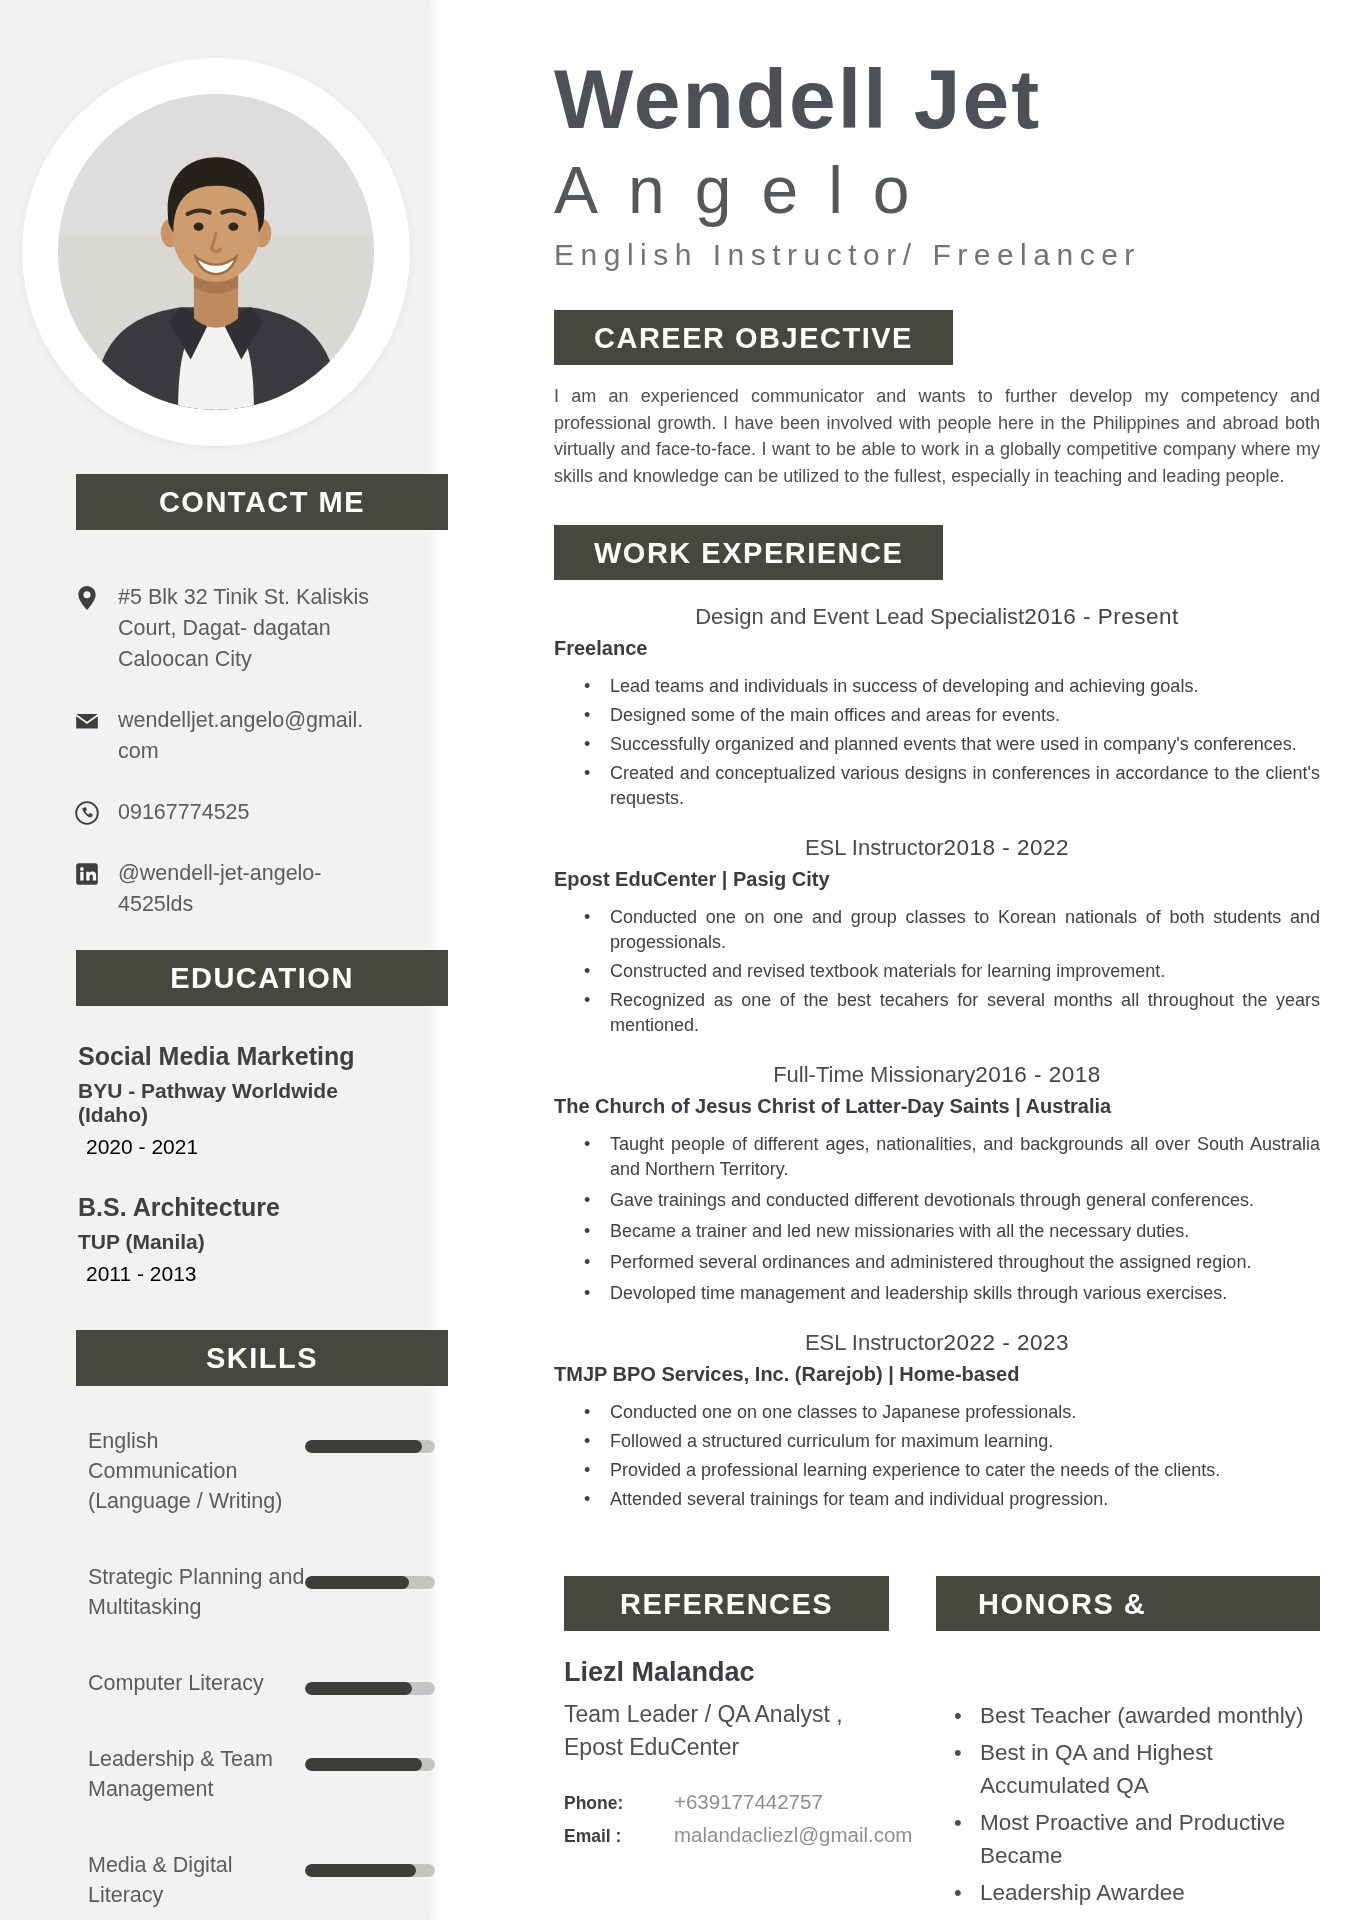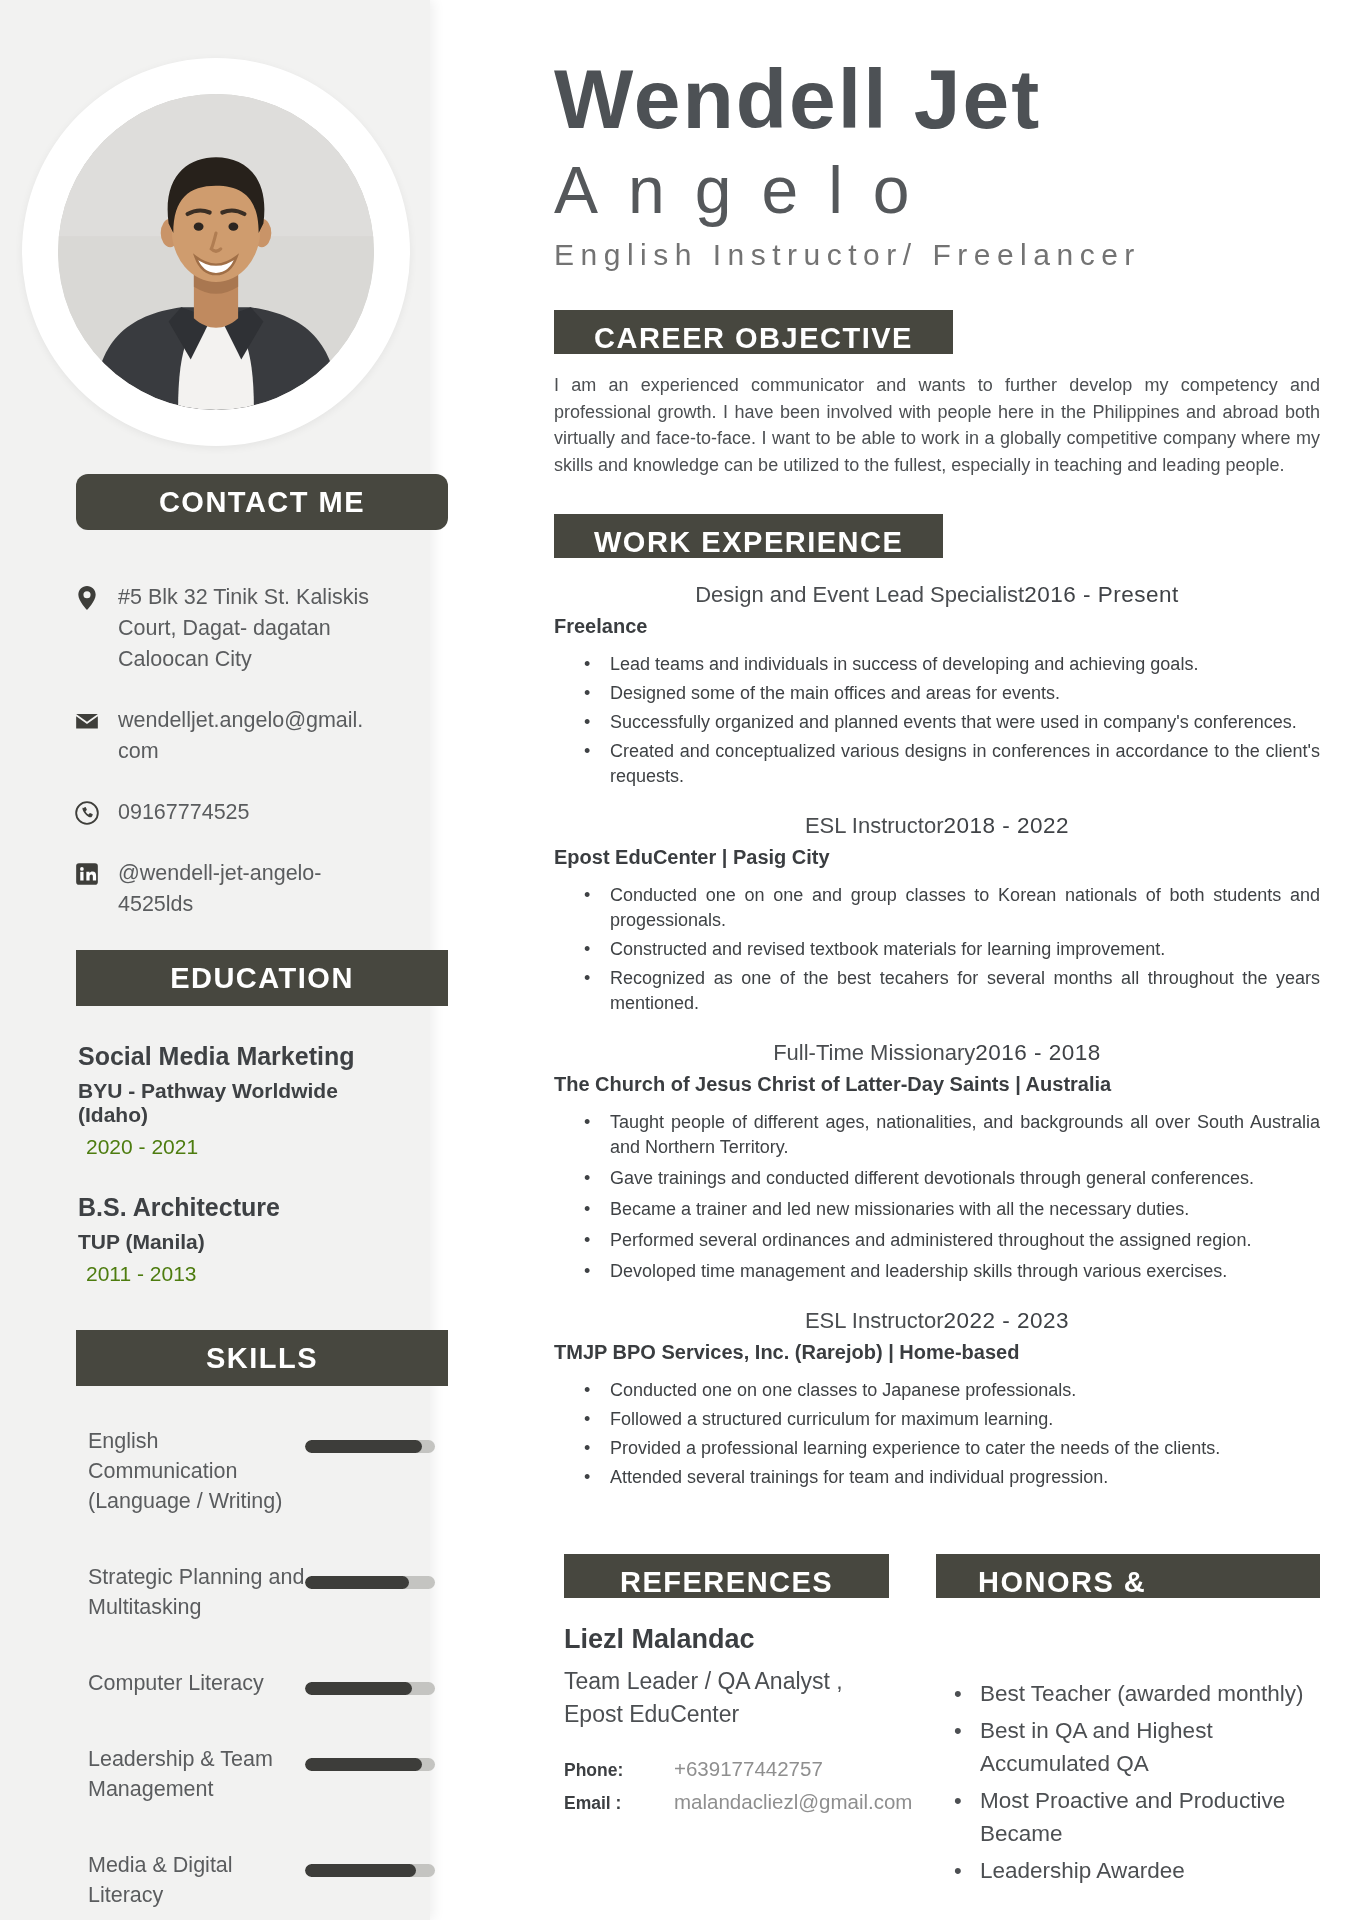--- a/index.html
+++ b/index.html
@@ -25,38 +25,38 @@
     background: #d8d7d4;
   }
   .photo svg { display: block; width: 100%; height: 100%; }
 
   .side-header {
     position: relative; width: 372px; margin-left: 76px;
     height: 56px; line-height: 56px; background: #47473f;
     color: #ffffff; font-size: 29px; font-weight: bold;
     letter-spacing: 1.5px; text-align: center; z-index: 2;
   }
-  .side-header.contact   { margin-top: 474px; border-radius: 12px; }  
+  .side-header.contact   { margin-top: 474px; }  
   .side-header.education { margin-top: 0; }
   .side-header.skills    { margin-top: 0; }
 
   .contact-list { margin: 52px 0 0 74px; width: 300px; }
   .contact-item { display: flex; align-items: flex-start; margin-bottom: 30px; }
   .contact-item .cicon { width: 26px; height: 26px; flex: 0 0 26px; margin-top: 3px; }
   .contact-item .cicon svg { width: 26px; height: 26px; display: block; }
   .contact-item .ctext {
     margin-left: 18px; color: #5a5c5e; font-size: 21.5px; line-height: 31px;
     word-break: break-word;
   }
 
   .edu-block { margin: 36px 0 44px 78px; width: 330px; }
   .edu-entry { margin-bottom: 34px; }
   .edu-program { font-size: 25px; font-weight: bold; color: #3e4144; margin-bottom: 8px; }
   .edu-school  { font-size: 21px; font-weight: bold; color: #3e4144; margin-bottom: 8px; }
-  .edu-years   { font-size: 21px; color: #4d7c0f; padding-left: 8px; }
+  .edu-years   { font-size: 21px; color: #000000; padding-left: 8px; }
 
   .skills-list { margin: 40px 0 0 0; }
   .skill-row { display: flex; align-items: flex-start; margin-bottom: 46px; }
   .skill-label {
     flex: 0 0 217px; margin-left: 88px; color: #5a5c5e;
     font-size: 21.5px; line-height: 30px;
   }
   .skill-bar {
     flex: 0 0 130px; height: 13px; margin-top: 14px;
     background: #c4c4c1; border-radius: 7px; position: relative; overflow: hidden;
@@ -74,21 +74,21 @@
   }
   .name-last {
     font-size: 66px; font-weight: 300; color: #55585b; line-height: 80px;
     letter-spacing: 30px; margin-top: 4px;
   }
   .job-headline {
     font-size: 30px; color: #737373; letter-spacing: 6.5px; margin-top: 8px;
   }
 
   .main-header {
-    display: inline-block; height: 44px; line-height: 57px; background: #47473f;
+    display: inline-block; height: 55px; line-height: 57px; background: #47473f;
     color: #ffffff; font-size: 29px; font-weight: bold; letter-spacing: 1.5px;
     padding: 0 40px; 
   }
   .objective-header { margin-top: 38px; }
   .objective-text {
     margin-top: 18px; width: 766px; color: #4c4f52;
     font-size: 18px; line-height: 26.5px; text-align: justify;
   }
   .experience-header { margin-top: 36px; }
 

